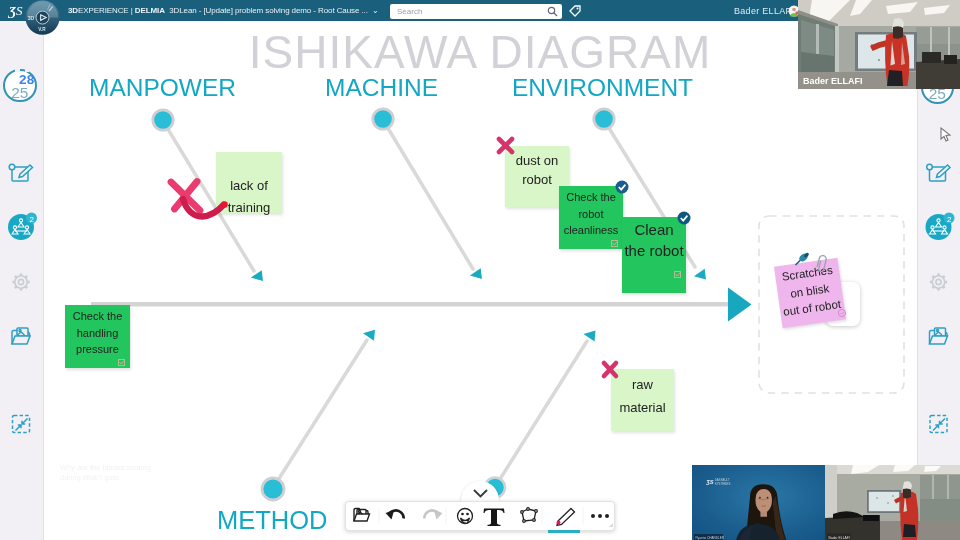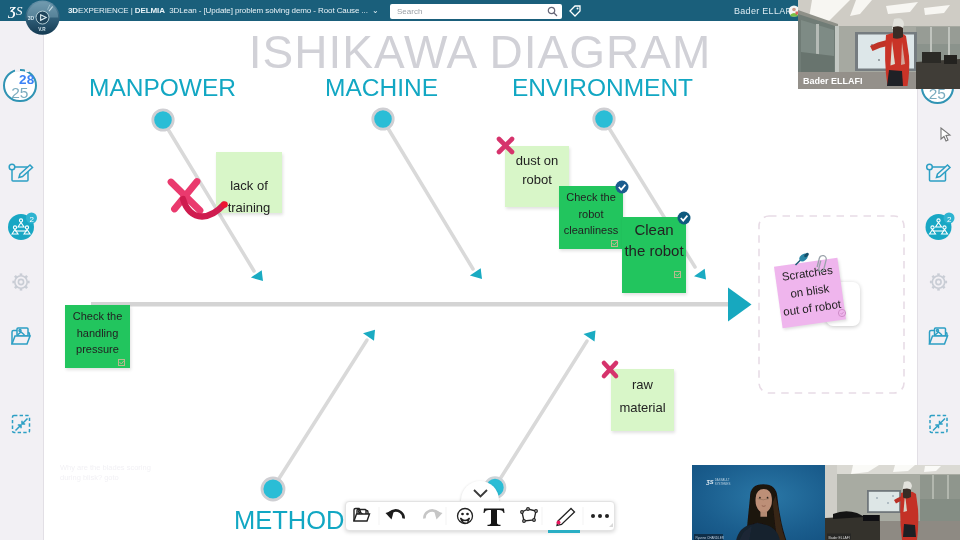--- a/index.html
+++ b/index.html
@@ -68,21 +68,21 @@
     <g fill="#2abdd6" stroke="#cfcfd3" stroke-width="2.8">
       <circle cx="163" cy="120" r="10.2"></circle>
       <circle cx="383" cy="119" r="10.2"></circle>
       <circle cx="604" cy="119" r="10.2"></circle>
     </g>
   </svg>
 
   <div class="abs cat" id="catMP" style="left:89px; top:73.5px;">MANPOWER</div>
   <div class="abs cat" id="catEN" style="left:512px; top:73.5px;">ENVIRONMENT</div>
   <div class="abs cat" id="catMA" style="left:325px; top:73.5px;">MACHINE</div>
-  <div class="abs cat" id="catME" style="left:234px; top:506px; font-size:25.5px;">METHOD</div>
+  <div class="abs cat" id="catME" style="left:217px; top:506px; font-size:25.5px;">METHOD</div>
 
   <svg class="abs" style="left:758px;top:215px;z-index:1" width="147" height="179">
       <rect x="1" y="1" width="145" height="177" rx="10" fill="none" stroke="#e8dce6" stroke-width="1.6" stroke-dasharray="7.5,6"></rect>
     </svg>
 
   <div class="abs note green" style="left:216px; top:152px; width:66px; height:61px; font-size:13px; line-height:22px; padding-top:23px;">lack of<br>training</div>
   <div class="abs note green" style="left:505px; top:146px; width:64px; height:61px; font-size:13px; line-height:19px; padding-top:5px;">dust on<br>robot</div>
   <div class="abs note yellow" style="left:559px; top:186px; width:64px; height:63px; font-size:11px; line-height:16.5px; padding-top:3px;">Check the<br>robot<br>cleanliness</div>
   <div class="abs note yellow" style="left:622px; top:217px; width:64px; height:76px; font-size:15px; line-height:20.5px; padding-top:3px;">Clean<br>the robot</div>
   <div class="abs note yellow" style="left:65px; top:305px; width:65px; height:63px; font-size:11px; line-height:16.5px; padding-top:3px;">Check the<br>handling<br>pressure</div>

